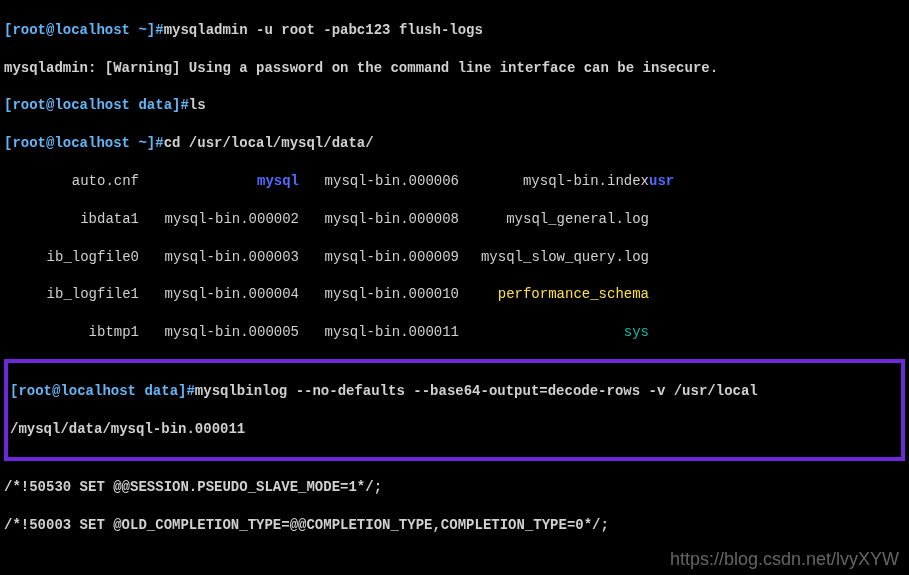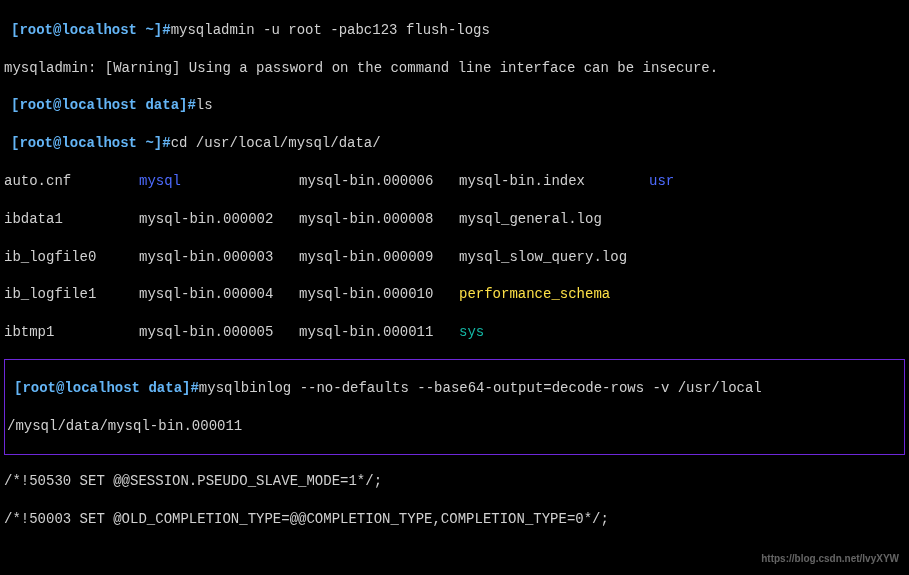--- a/index.html
+++ b/index.html
@@ -12,41 +12,40 @@
     color: #d0d0d0;
     width: 909px;
     height: 575px;
     overflow: hidden;
     position: relative;
   }
   .terminal {
     padding: 2px 4px;
     white-space: pre;
   }
-  .prompt-user { color: #64b5f6; font-weight: bold; margin-left: 7px; }
-  .cmd { color: #d0d0d0; }
-  .dir { color: #4d6bff; font-weight: normal; }
+  .prompt-user { color: #64b5f6; font-weight: bold; }
+  .cmd { color: #d0d0d0; font-weight: bold; }
+  .dir { color: #4d6bff; font-weight: bold; }
   .perf { color: #fde047; }
   .sys { color: #14b8a6; font-weight: normal; }
   .highlight-box {
-    border: 1px solid #6d28d9;
+    border: 4px solid #6d28d9;
     padding: 0 2px;
     margin: -2px 0;
   }
   .watermark {
     position: absolute;
-    bottom: 10px;
+    bottom: 4px;
     right: 10px;
     color: rgba(200,200,200,0.5);
     font-family: Arial, sans-serif;
-    font-size: 10px;
-    font-weight: bold;
+    font-size: 18px;
   }
   .line { display: block; }
-  .col { display: inline-block; }
+  .col { display: inline-block; text-align: right; }
   .c1 { width: 135px; }
   .c2 { width: 160px; }
   .c3 { width: 160px; }
   .c4 { width: 190px; }
 </style>
 </head>
 <body>
 
 <div class="terminal">
 <span class="line"><span class="prompt-user">[root@localhost ~]#</span><span class="cmd">mysqladmin -u root -pabc123 flush-logs</span></span>

